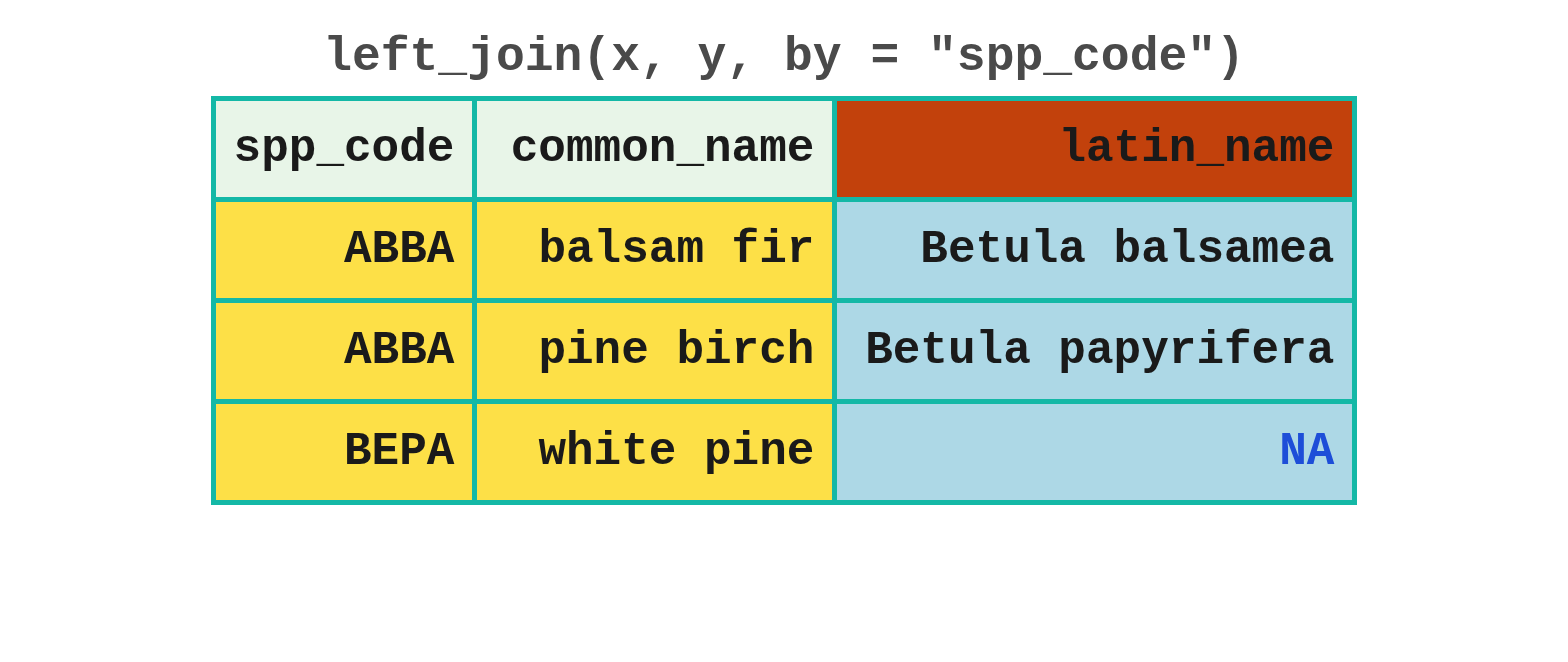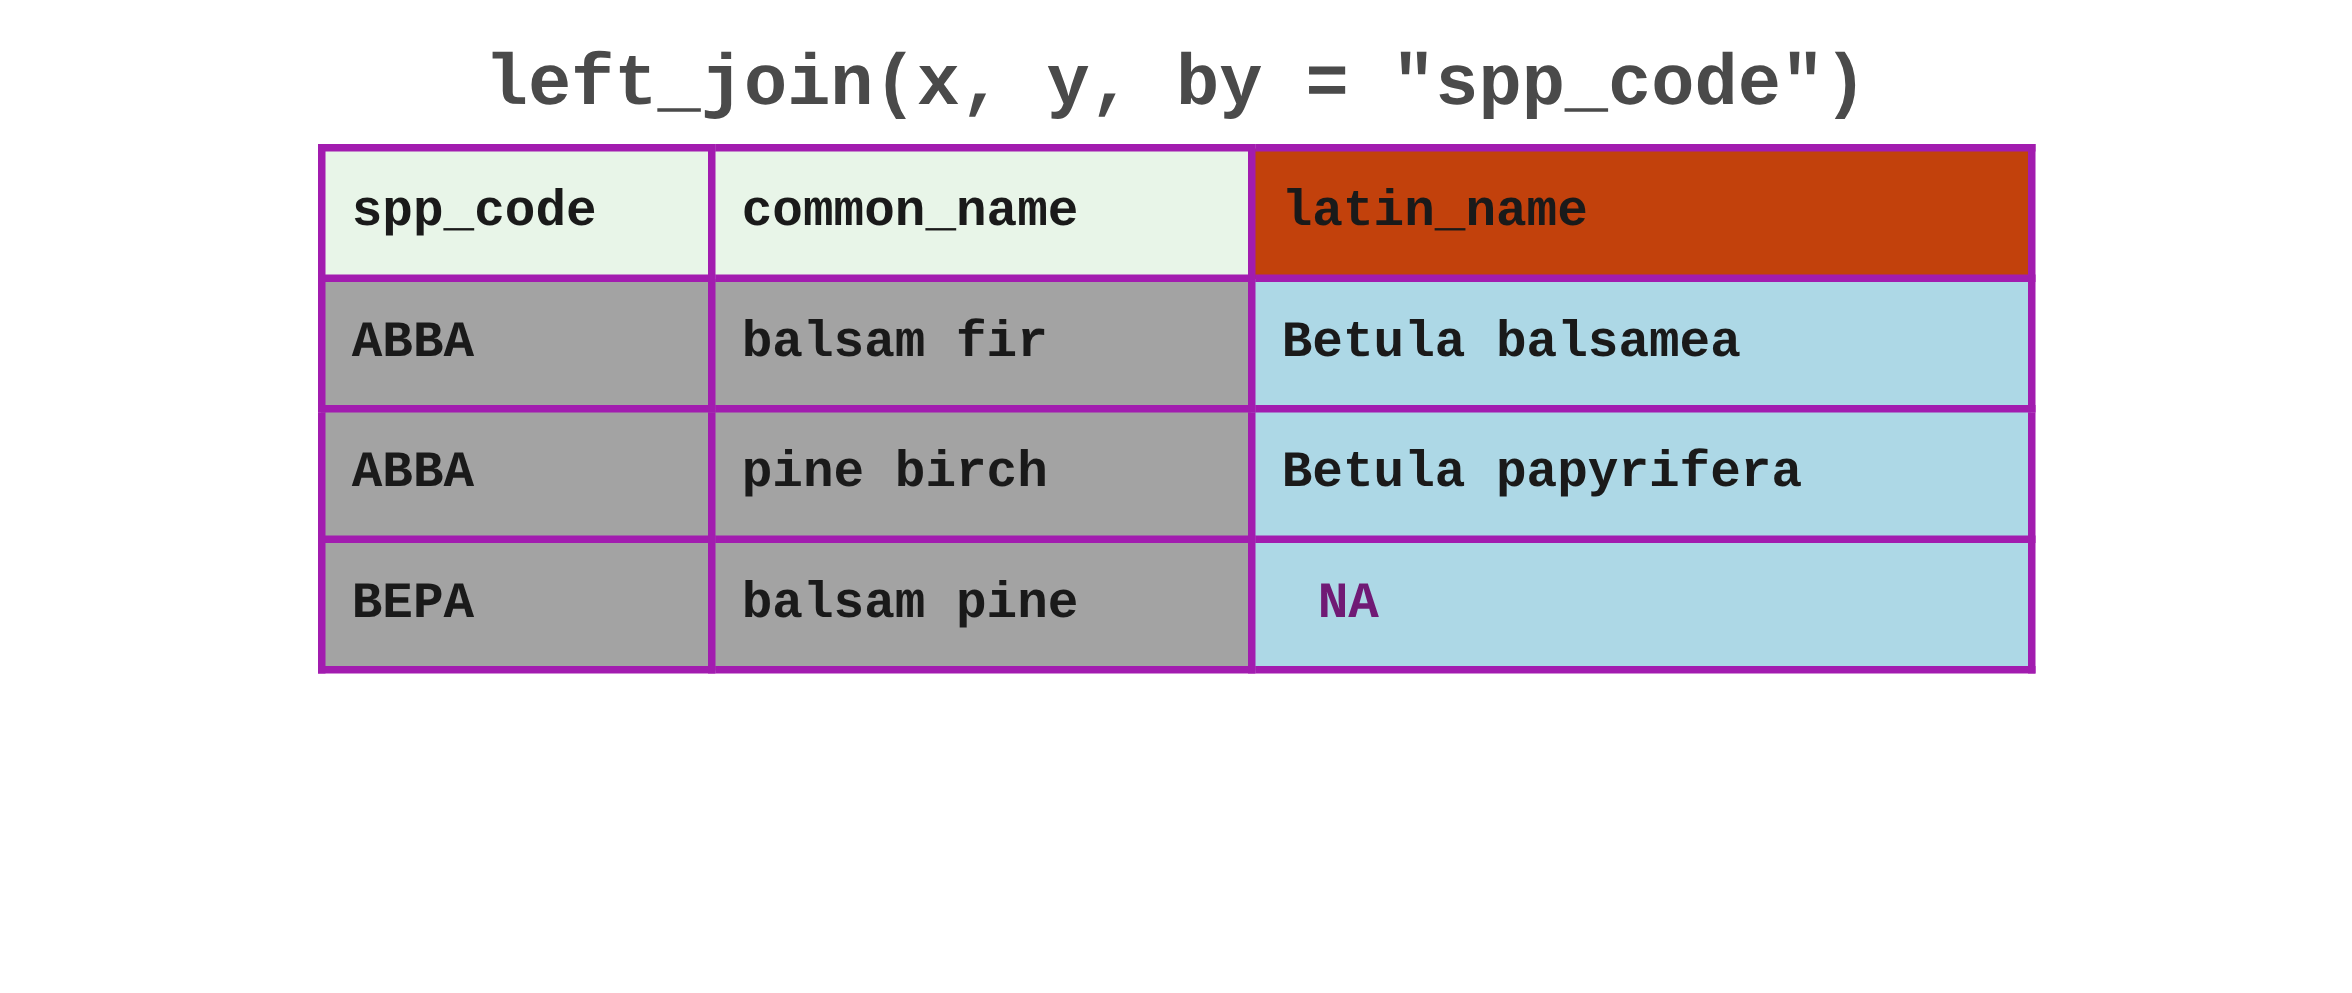--- a/index.html
+++ b/index.html
@@ -24,44 +24,44 @@
       color: #4a4a4a;
       margin-bottom: 12px;
       text-align: center;
     }
     .table {
       border-collapse: collapse;
       border: 5px solid #4a4a4a;
     }
     .table th,
     .table td {
-      border: 5px solid #a21caf;
+      border: 5px solid #14b8a6;
       padding: 22px 18px;
-      text-align: left;
-      font-size: 34px;
+      text-align: right;
+      font-size: 46px;
       color: #1a1a1a;
       white-space: nowrap;
     }
     .table th {
       font-weight: bold;
     }
     .header-green {
       background-color: #e8f5e8;
     }
     .header-blue {
       background-color: #c2410c;
     }
     .cell-green {
-      background-color: #a3a3a3;
+      background-color: #fde047;
     }
     .cell-blue {
       background-color: #add8e6;
     }
     .na-value {
-      color: #701a75;
+      color: #1d4ed8;
       margin-left: 24px;
     }
     .col-1 {
       min-width: 260px;
     }
     .col-2 {
       min-width: 360px;
     }
     .col-3 {
       min-width: 520px;
@@ -86,17 +86,17 @@
       <td class="cell-green col-2">balsam fir</td>
       <td class="cell-blue col-3">Betula balsamea</td>
     </tr>
     <tr>
       <td class="cell-green col-1">ABBA</td>
       <td class="cell-green col-2">pine birch</td>
       <td class="cell-blue col-3">Betula papyrifera</td>
     </tr>
     <tr>
       <td class="cell-green col-1">BEPA</td>
-      <td class="cell-green col-2">balsam pine</td>
+      <td class="cell-green col-2">white pine</td>
       <td class="cell-blue col-3"><span class="na-value">NA</span></td>
     </tr>
   </tbody>
 </table>
 
 </body></html>

